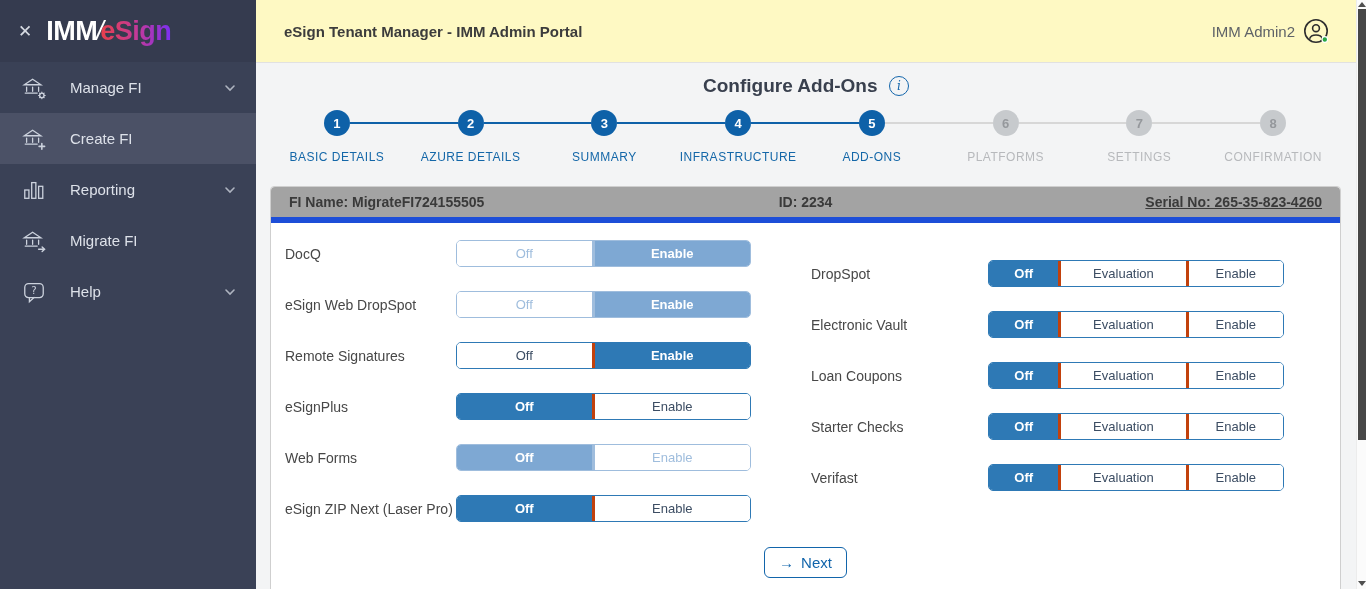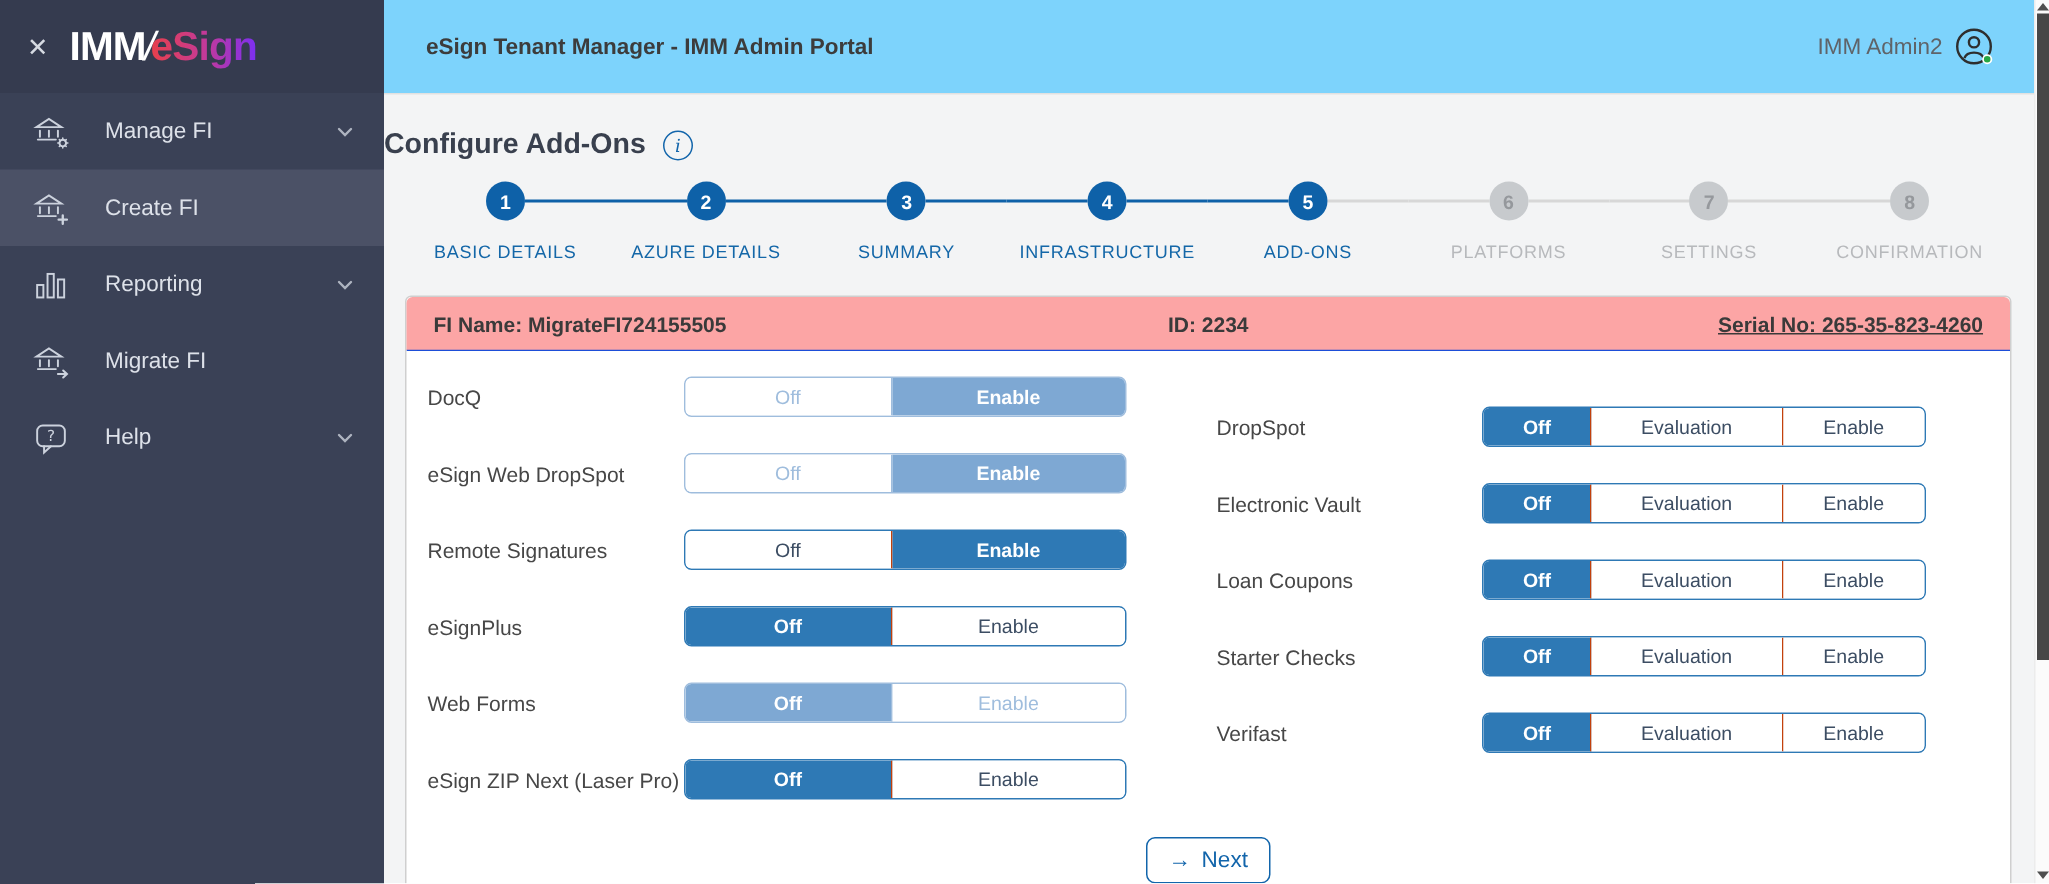--- a/index.html
+++ b/index.html
@@ -15,27 +15,27 @@
   .logo .slash { color:#ffffff; font-weight:400; margin:0 -3px 0 -1px; font-style:italic; }
   .logo .esign { background:linear-gradient(90deg,#e8404a 0%,#c0399e 55%,#7b2ff2 100%); -webkit-background-clip:text; background-clip:text; color:transparent; font-weight:700; }
   .nav { display:flex; flex-direction:column; }
   .nav-item { height:51px; display:flex; align-items:center; padding:0 20px 0 22px; gap:24px; color:#dde1e9; font-size:15px; cursor:pointer; }
   .nav-item.active { background:#4b5166; }
   .nav-item .lbl { flex:1; }
   .nav-item svg { flex:0 0 auto; }
 
   
   .main { flex:1 1 auto; height:100%; display:flex; flex-direction:column; overflow:hidden; }
-  .topbar { height:62px; background:#7dd3fc; display:flex; align-items:center; justify-content:space-between; padding:0 26px 0 28px; flex:0 0 62px; }
+  .topbar { height:62px; background:#fef9c3; display:flex; align-items:center; justify-content:space-between; padding:0 26px 0 28px; flex:0 0 62px; }
   .topbar-title { font-size:15px; font-weight:700; color:#3c3c3c; }
   .userbox { display:flex; align-items:center; gap:8px; }
   .username { font-size:15px; color:#5f6368; }
 
   .content { flex:1 1 auto; background:#f3f4f5; border-top:1px solid #e1e1e1; overflow:hidden; padding-top:9px; }
-  .page-title-row { text-align:left; margin-top:14px; }
+  .page-title-row { text-align:center; margin-top:3px; }
   .page-title { font-size:19px; font-weight:700; color:#39404e; vertical-align:middle; }
   .info-icon { display:inline-flex; align-items:center; justify-content:center; width:20px; height:20px; border:1px solid #1265ab; border-radius:50%; color:#1265ab; font-family:"DejaVu Serif",serif; font-style:italic; font-size:12px; vertical-align:middle; margin-left:7px; cursor:pointer; background:#fff0; }
 
   
   .stepper { display:flex; margin:13px 16px 0 14px; }
   .step { flex:1; display:flex; flex-direction:column; align-items:center; position:relative; }
   .step .circle { width:26px; height:26px; border-radius:50%; display:flex; align-items:center; justify-content:center; font-size:13px; font-weight:700; z-index:2; }
   .step .slabel { margin-top:14px; font-size:12px; font-weight:500; letter-spacing:0.5px; white-space:nowrap; }
   .step::before, .step::after { content:""; position:absolute; top:12px; height:2px; z-index:1; }
   .step::before { left:0; right:calc(50% + 13px); }
@@ -45,37 +45,37 @@
   .step.done .circle, .step.active .circle { background:#0e61a8; color:#ffffff; }
   .step.done .slabel, .step.active .slabel { color:#1467a8; }
   .step.done::before, .step.done::after, .step.active::before { background:#0e61a8; }
   .step.active::after { background:#d7d7d7; }
   .step.todo .circle { background:#c7cacd; color:#95989c; }
   .step.todo .slabel { color:#b7b9bc; }
   .step.todo::before, .step.todo::after { background:#d7d7d7; }
 
   
   .card { margin:22px 15px 0 14px; background:#ffffff; border:1px solid #cfcfcf; border-radius:4px 4px 0 0; height:420px; }
-  .fi-bar { height:36px; background:#fca5a5; border-bottom:1px solid #1d4ed8; display:flex; align-items:center; font-size:14px; font-weight:700; color:#3a3a3a; padding:0 18px; border-radius:4px 4px 0 0; }
+  .fi-bar { height:36px; background:#a3a3a3; border-bottom:6px solid #1d4ed8; display:flex; align-items:center; font-size:14px; font-weight:700; color:#3a3a3a; padding:0 18px; border-radius:4px 4px 0 0; }
   .fi-left { flex:1; text-align:left; }
   .fi-mid { flex:0 0 auto; }
   .fi-right { flex:1; text-align:right;text-decoration:underline; }
 
   .addon-grid { display:flex; padding:17px 0 0 14px; }
   .col-left { width:526px; flex:0 0 526px; }
   .col-right { flex:1;margin-top:20px; }
   .addon-row { display:flex; align-items:center; height:27px; margin-bottom:24px; }
   .addon-label { font-size:14px; color:#474747; white-space:nowrap; }
   .col-left .addon-label { width:171px; flex:0 0 171px; }
   .col-right .addon-label { width:177px; flex:0 0 177px; }
 
   .toggle { display:flex; height:27px; border-radius:5px; overflow:hidden; background:#fff; border:1px solid #2e79b5; }
   .col-left .toggle { width:295px; }
   .col-right .toggle { width:296px; }
-  .seg { display:flex; align-items:center; justify-content:center; font-size:13px; font-weight:500; color:#3c4d63; border-right:1px solid #c2410c; cursor:pointer; background:#fff; }
+  .seg { display:flex; align-items:center; justify-content:center; font-size:13px; font-weight:500; color:#3c4d63; border-right:3px solid #c2410c; cursor:pointer; background:#fff; }
   .seg:last-child { border-right:none; }
   .seg.sel { background:#2e79b5; color:#ffffff; font-weight:600; }
   .toggle.two .seg:nth-child(1) { width:138px; }
   .toggle.two .seg:nth-child(2) { width:156px; }
   .toggle.three .seg:nth-child(1) { width:75px; }
   .toggle.three .seg:nth-child(2) { width:132px; }
   .toggle.three .seg:nth-child(3) { width:98px; }
   .toggle.muted { border-color:#9fbddd; }
   .toggle.muted .seg { border-right-color:#9fbddd; color:#9fbddd; cursor:default; }
   .toggle.muted .seg.sel { background:#7ea8d3; color:#ffffff; }

